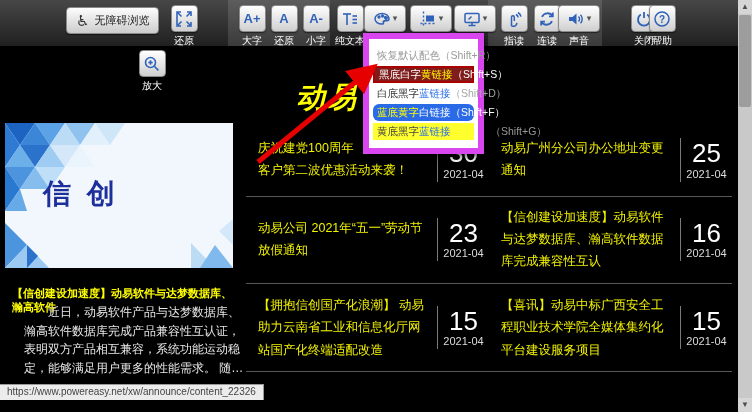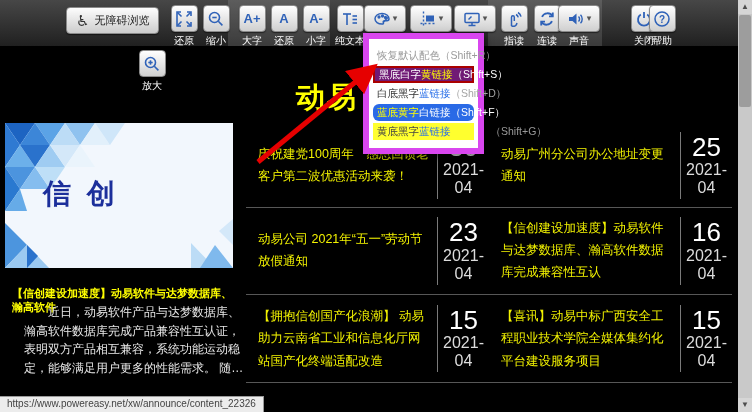--- a/index.html
+++ b/index.html
@@ -24,65 +24,65 @@
     background:linear-gradient(#fdfdfd,#cccccc);box-shadow:0 1px 1px rgba(0,0,0,.5);
     font-size:11px;color:#222;cursor:pointer;}
   .icon-svg{display:block;}
 
   
   .menu{position:absolute;left:363px;top:33px;width:121px;background:#fff;
     border:6px solid #d946ef;box-shadow:2px 3px 6px rgba(0,0,0,.55);padding:6px 4px;z-index:30;}
   .menu-item{height:17px;line-height:15px;font-size:10.5px;margin:2px 0;
     padding:1px 4px;white-space:nowrap;cursor:pointer;}
   .mi-default{color:#9b9b9b;text-align:center;}
-  .mi-black{background:#701a75;border:2px solid #aa0000;color:#fff;line-height:11px;}
+  .mi-black{background:#7f1d1d;border:2px solid #aa0000;color:#fff;line-height:11px;}
   .mi-black .mi-link{color:#ffff00;}
   .mi-white{color:#333;}
   .mi-white .mi-link{color:#2a6fe8;}
   .mi-white .mi-short{color:#a5a5a5;}
   .mi-blue{background:#2a6ae6;color:#fff;border-radius:6px;}
   .mi-blue .mi-pre{color:#ffff00;}
   .mi-yellow{background:#ffff2e;color:#444;}
   .mi-yellow .mi-link{color:#2a6fe8;}
   .mi-yellow .mi-short{color:#999;margin-left:40px;}
 
   
   .arrow-overlay{position:absolute;left:0;top:0;z-index:40;pointer-events:none;}
 
   
   .page-heading{position:absolute;left:296px;top:78px;font-size:29px;font-weight:bold;
-    color:#ffff00;z-index:5;letter-spacing:2px;}
+    color:#ffff00;z-index:5;letter-spacing:2px;font-style:italic;}
   .feature{position:absolute;left:5px;top:123px;width:256px;height:145px;cursor:pointer;}
   .summary-title{position:absolute;left:12px;top:286px;width:222px;font-size:11px;
     font-weight:bold;color:#ffff00;line-height:1.3;cursor:pointer;}
   .summary-body{position:absolute;left:8px;top:303px;width:224px;font-size:12px;
     color:#e8e8e8;line-height:1.55;text-indent:2em;margin-left:16px;}
 
   
   .news{position:absolute;left:246px;top:124px;width:486px;}
   .news-row{display:flex;align-items:stretch;border-bottom:1px solid #575757;}
   .news-cell{display:flex;align-items:center;flex:0 0 243px;}
   .news-title{flex:1;padding:10px 8px 10px 12px;font-size:12.5px;line-height:1.75;
     color:#f2f200;cursor:pointer;}
   .news-date{flex:0 0 52px;align-self:center;border-left:1px solid #7a7a7a;
     text-align:center;padding:2px 0;margin:8px 0;}
   .news-day{font-size:26px;color:#fff;line-height:1.05;}
-  .news-month{font-size:16px;color:#dcdcdc;}
+  .news-month{font-size:11px;color:#dcdcdc;}
   .row-tall .news-title{line-height:1.8;}
 
   
   .scrollbar{position:absolute;right:0;top:0;width:14px;height:412px;background:#c9c9c9;z-index:50;}
   .sb-btn{height:14px;font-size:8px;color:#4d4d4d;text-align:center;line-height:14px;
     background:#d6d6d6;cursor:pointer;}
   .sb-btn.down{position:absolute;bottom:0;left:0;right:0;}
   .sb-thumb{position:absolute;left:1px;top:15px;width:12px;height:92px;background:#9d9d9d;
     border-radius:2px;cursor:grab;}
 
   
-  .statusbar{position:absolute;left:0;bottom:0;height:16px;max-width:300px;
+  .statusbar{position:absolute;left:0;bottom:12px;height:16px;max-width:300px;
     background:#ececec;border:1px solid #9a9a9a;border-left:none;border-bottom:none;
     font-size:10px;color:#444;line-height:14px;padding:0 7px;white-space:nowrap;z-index:60;}
 </style>
 </head>
 <body>
 
 <div id="screen">
 
   <div class="toolbar">
     <div class="band" style="left:228px;width:102px;"></div>
@@ -115,32 +115,20 @@
           <line x1="2.5" y1="2.5" x2="6.5" y2="6.5"></line>
               <line x1="15.5" y1="2.5" x2="11.5" y2="6.5"></line>
           <line x1="15.5" y1="15.5" x2="11.5" y2="11.5"></line>
               <line x1="2.5" y1="15.5" x2="6.5" y2="11.5"></line>
         </svg>
           </span>
         </span>
       <span class="tb-label">还原</span>
     </div>
 
-    <div class="tb-item" style="left:196px;">
-      <span class="tb-btn">
-          <span>
-        <svg class="icon-svg" width="18" height="18" viewBox="0 0 18 18" fill="none" stroke="#2f62b8" stroke-width="1.6">
-          <circle cx="7.5" cy="7.5" r="5"></circle>
-              <line x1="11.3" y1="11.3" x2="15.4" y2="15.4"></line>
-          <line x1="5.3" y1="7.5" x2="9.7" y2="7.5"></line>
-        </svg>
-          </span>
-        </span>
-      <span class="tb-label">缩小</span>
-    </div>
 
     <div class="tb-item" style="left:232px;">
       <span class="tb-btn">
           <span class="glyph">A+</span>
         </span>
       <span class="tb-label">大字</span>
     </div>
 
     <div class="tb-item" style="left:264px;">
       <span class="tb-btn">

